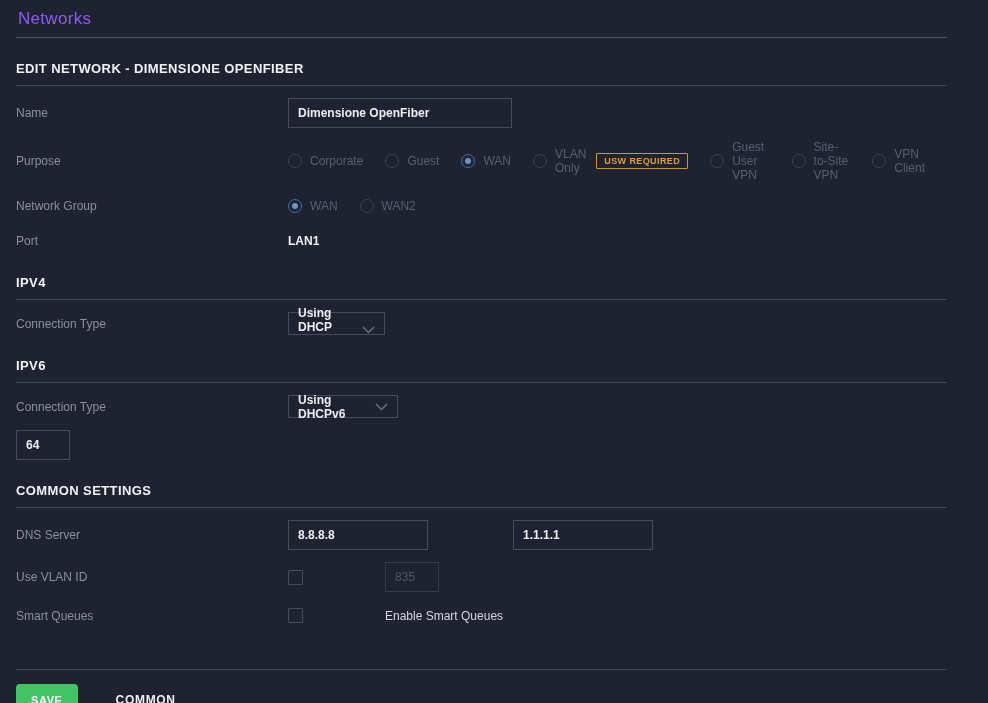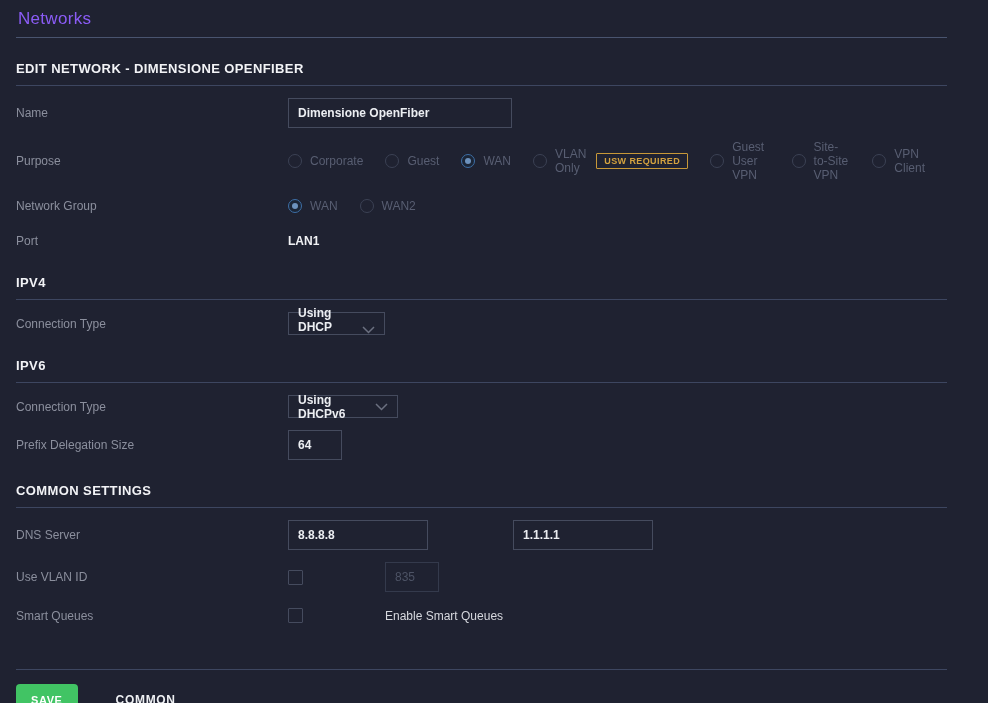--- a/index.html
+++ b/index.html
@@ -268,21 +268,20 @@
     <div class="form-label">Connection Type</div>
     <div class="dropdown ipv6-w">
       <span class="dropdown-value">Using DHCPv6</span>
       <svg class="chev" width="13" height="8" viewBox="0 0 13 8">
           <polyline points="1,1 6.5,6.5 12,1" fill="none" stroke="#6b7080" stroke-width="1.5"></polyline>
         </svg>
     </div>
   </div>
 
   <div class="form-row">
-    <div class="form-label">Prefix Delegation Size</div>
     <input class="text-input small-w" type="text" value="64" style="">
   </div>
 
   <div class="section-heading">COMMON SETTINGS</div>
   <hr class="divider">
 
   <div class="form-row">
     <div class="form-label">DNS Server</div>
     <input class="text-input dns-w" type="text" value="8.8.8.8" style="">
     <span class="dns-gap"></span>

